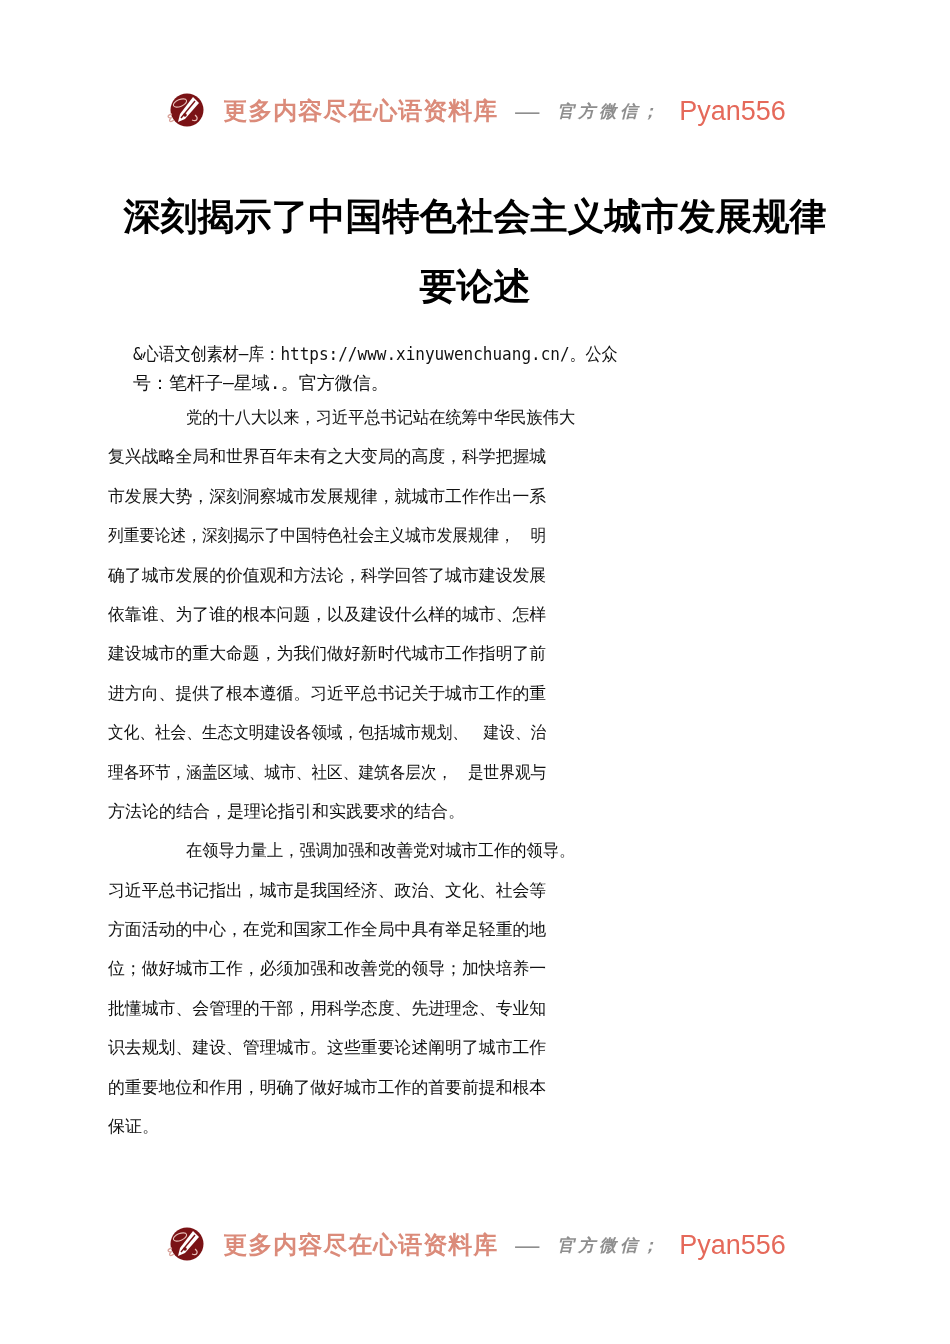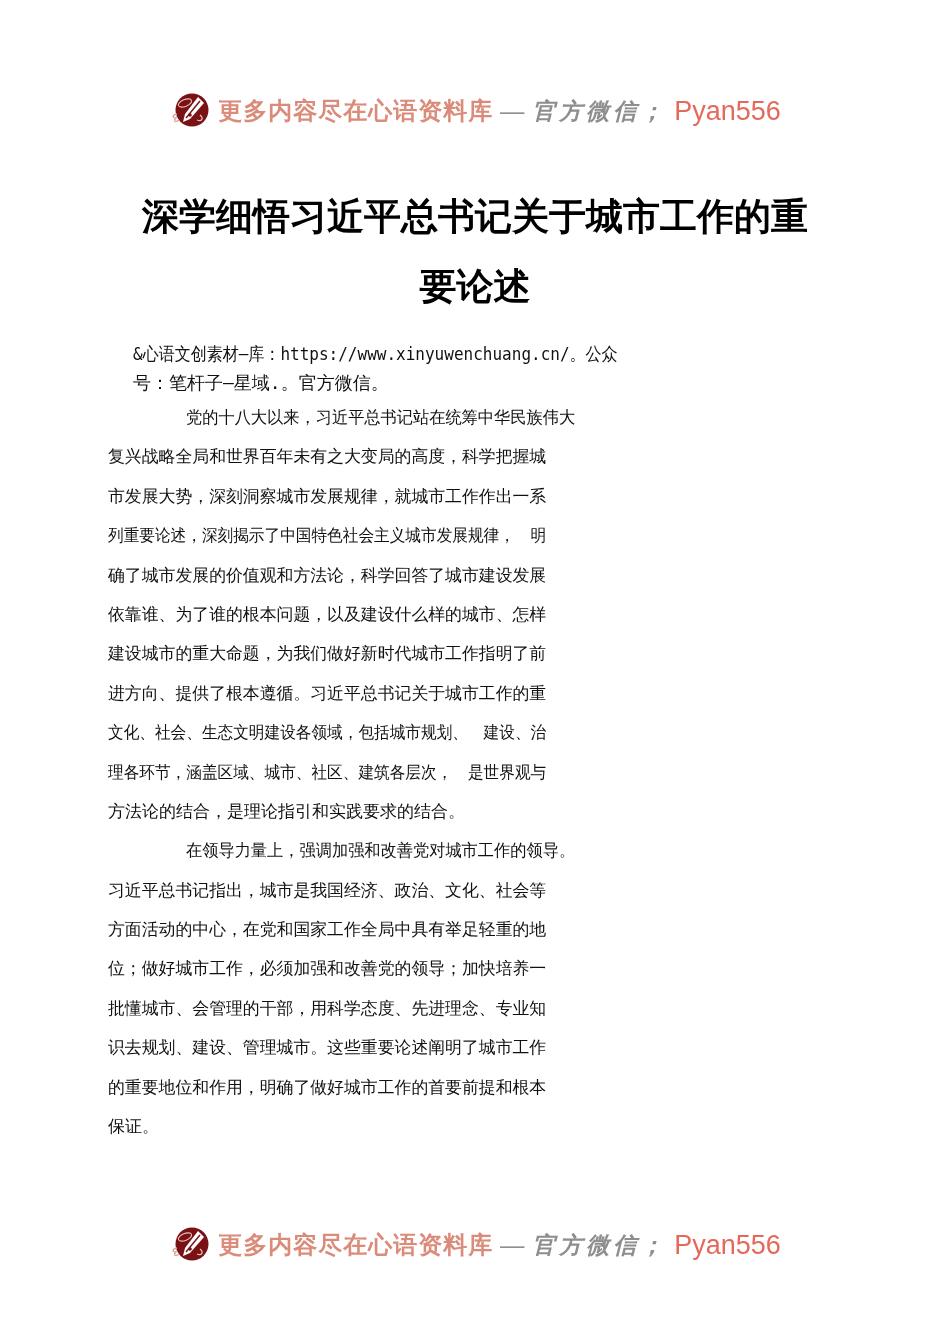--- a/index.html
+++ b/index.html
@@ -8,31 +8,31 @@
     width:950px;height:1344px;
     background:#ffffff;
     overflow:hidden;
     font-family:"Liberation Serif","DejaVu Serif",serif;
     color:#1a1a1a;
   }
   
   .banner{
     position:absolute;left:0;right:0;
     display:flex;align-items:center;justify-content:center;
-    gap:7px;
+    gap:17px;
   }
   .banner.top{top:90px;}
   .banner.bottom{top:1224px;}
   .logo{width:42px;height:42px;flex:0 0 auto;}
   .brand{
     font-size:24px;font-weight:bold;
     letter-spacing:1px;
   }
   .wechat-label{
-    font-size:23px;
+    font-size:17px;
     font-style:italic;
     letter-spacing:4px;
     font-weight:bold;
   }
   .wechat-id{
     font-family:"Liberation Sans","DejaVu Sans",sans-serif;
     font-size:27px;
   }
   
   .doc-title{
@@ -75,21 +75,21 @@
       <circle cx="21" cy="25" r="1.8" fill="#7a1215"></circle>
       <path d="M28 30 C33 32 35 28 31 25" stroke="#e7bfb8" stroke-width="1.1" fill="none"></path>
     </svg>
     <span class="brand" style="color:#db8b7a">更多内容尽在心语资料库</span>
       <span class="brand" style="color:#8e8e8e">—</span>
       <span class="wechat-label" style="color:#8e8e8e">官方微信；</span>
       <span class="wechat-id" style="color:#e5695a">Pyan556</span>
   </div>
 
   <div class="doc-title">
-    <div>深学细悟习近平总书记关于城市工作的重</div>
+    <div>深刻揭示了中国特色社会主义城市发展规律</div>
     <div>要论述</div>
   </div>
 
   <div class="source">
     <span class="line"><span class="txt fit" style="transform: scaleX(0.88956);">&amp;心语文创素材—库：https://www.xinyuwenchuang.cn/。公众</span></span>
     <span class="line"><span class="txt fit">号：笔杆子—星域.。官方微信。</span></span>
   </div>
 
   <div class="body-text">
     <span class="line indent"><span class="txt fit" style="transform: scaleX(0.953704);">党的十八大以来，习近平总书记站在统筹中华民族伟大</span></span>

